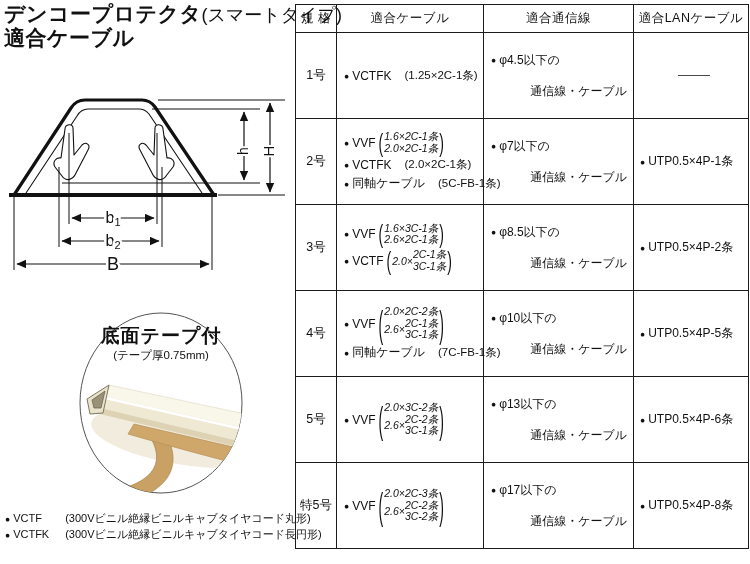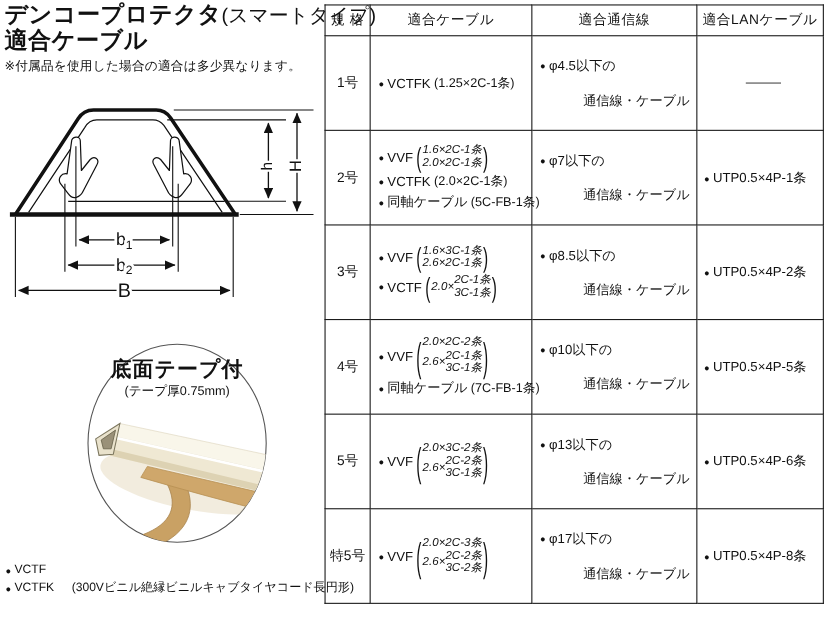--- a/index.html
+++ b/index.html
@@ -28,21 +28,21 @@
   
   .table-wrap{position:absolute;left:295px;top:4px;width:528px;}
   table{border-collapse:collapse;table-layout:fixed;width:453px;}
   th,td{border:1px solid #1b1b1b;padding:0;vertical-align:middle;}
   th{height:27px;font-weight:normal;font-size:12.5px;letter-spacing:0.5px;}
   tbody td{height:85px;}
   .size-cell{text-align:center;font-size:12.5px;}
   .cables{display:flex;flex-direction:column;justify-content:center;height:100%;
           padding-left:7px;gap:3px;}
   .cable-item{display:flex;align-items:center;font-size:12px;white-space:nowrap;}
-  .cable-inline{font-size:11.5px;margin-left:3px;}
+  .cable-inline{font-size:11.5px;margin-left:13px;}
   .paren-group{display:flex;align-items:center;margin-left:2px;}
   .bp{display:inline-block;font-size:14px;line-height:1;margin:0 1px;transform-origin:50% 50%;}
   .paren-col{display:flex;flex-direction:column;font-style:italic;}
   .spec-line{font-size:10.5px;line-height:1.12;white-space:nowrap;}
   .spec-row{display:flex;align-items:center;}
   .spec-prefix{font-size:10.5px;}
   .comm{display:flex;flex-direction:column;justify-content:center;height:100%;
         padding:0 4px 0 7px;font-size:12px;}
   .comm-l1{display:flex;align-items:center;white-space:nowrap;}
   .comm-l2{align-self:flex-end;margin-top:14px;padding-right:2px;white-space:nowrap;}
@@ -53,21 +53,20 @@
 </head>
 <body>
 
 <div class="page">
 
   <div class="title-block">
     <div class="title-line">
       <span>デンコープロテクタ</span><span class="title-sub">(スマートタイプ)</span>
     </div>
     <div class="title-line">適合ケーブル</div>
-    <div class="head-note">※付属品を使用した場合の適合は多少異なります。</div>
   </div>
 
   <svg class="dim-svg" width="285" height="207" viewBox="0 0 285 207">
     <defs>
       <marker id="ah" markerWidth="9" markerHeight="8" refX="7.5" refY="3.5" orient="auto-start-reverse">
         <path d="M0,0 L8,3.5 L0,7 Z" fill="#111"></path>
       </marker>
     </defs>
 
     <path d="M12,112 L69,25 Q74,17 83,17 L140,17 Q148,17 153,24 L212,112" fill="none" stroke="#111" stroke-width="3.2" stroke-linejoin="round"></path>
@@ -132,20 +131,21 @@
       </g>
     </svg>
     <div class="fig-title">底面テープ付</div>
     <div class="fig-sub">(テープ厚0.75mm)</div>
   </div>
 
   <div class="legend">
     <div class="legend-row">
       <span class="bullet">●</span>
       <span class="legend-code">VCTF</span>
+      <span>(300Vビニル絶縁ビニルキャブタイヤコード丸形)</span>
     </div>
     <div class="legend-row">
       <span class="bullet">●</span>
       <span class="legend-code">VCTFK</span>
       <span>(300Vビニル絶縁ビニルキャブタイヤコード長円形)</span>
     </div>
   </div>
 
   <div class="table-wrap">
     <table>

